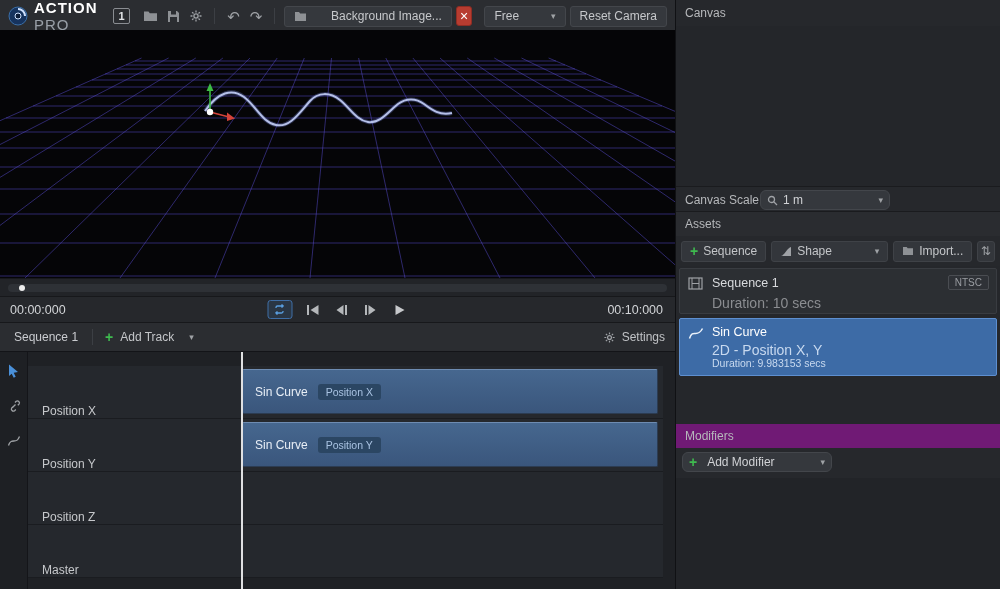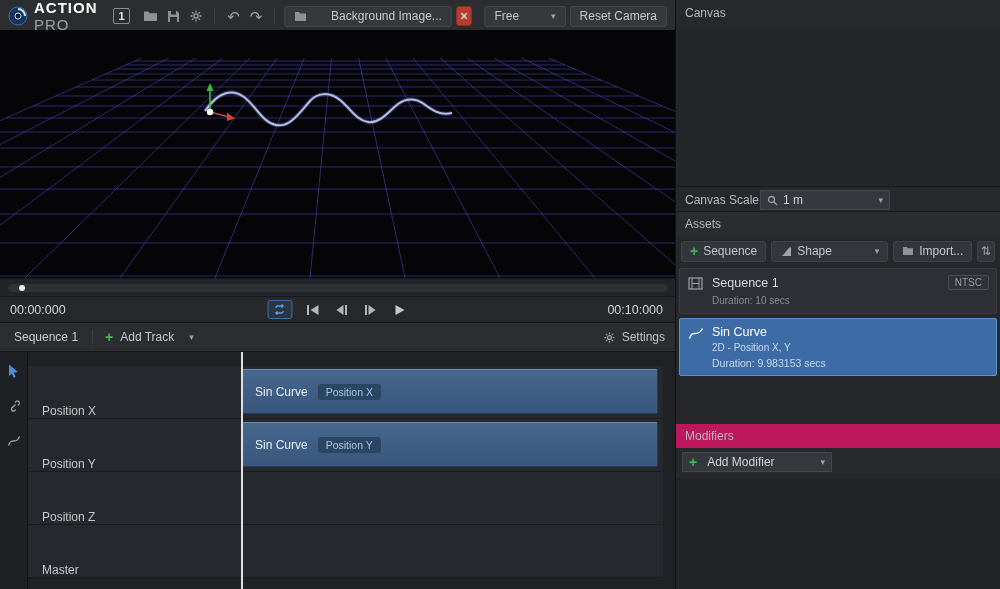--- a/index.html
+++ b/index.html
@@ -80,47 +80,47 @@
   .playhead { position:absolute; left:241px; top:0; width:2px; height:100%; background:#dfe0e2; z-index:5; cursor:ew-resize; }
 
   
   .right { position:absolute; left:675px; top:0; width:325px; height:589px;
     background:#25272b; border-left:1px solid #101114; }
   .p-header { height:26px; line-height:26px; padding-left:9px; color:#b6b8bb; background:#26282c; }
   .canvas-body { position:absolute; top:26px; left:0; right:0; height:160px; background:#24262a; }
   .scale-row { position:absolute; top:186px; left:0; right:0; height:26px; background:#26282c;
     border-top:1px solid #1a1b1e; border-bottom:1px solid #1a1b1e; }
   .scale-label { position:absolute; left:9px; top:6px; color:#b6b8bb; }
-  .dd { height:20px; background:#35383d; border:1px solid #43464b; border-radius:0;
+  .dd { height:20px; background:#35383d; border:1px solid #43464b; border-radius:6px;
     display:flex; align-items:center; padding:0 6px; gap:5px; cursor:pointer; color:#d0d2d5; }
   .scale-dd { position:absolute; left:84px; top:3px; width:130px; }
   .dd .spacer { flex:1; }
   .assets-header { position:absolute; top:212px; left:0; right:0; height:24px; line-height:24px;
     background:#2a2c30; padding-left:9px; color:#b6b8bb; }
   .assets-toolbar { position:absolute; top:236px; left:0; right:0; height:30px; background:#26282c;
     display:flex; align-items:center; padding:0 5px; gap:5px; }
   .sbtn { height:21px; display:inline-flex; align-items:center; gap:5px; background:#33363b;
     border:1px solid #3f4247; border-radius:3px; padding:0 8px; color:#c4c6c9; cursor:pointer; white-space:nowrap; }
   .shape-dd { width:131px; } .shape-dd .spacer { flex:1; }
   .sort-btn { width:20px; padding:0; justify-content:center; color:#9fa2a6; font-size:12px; }
 
   .asset { position:absolute; left:3px; right:3px; border-radius:2px; cursor:pointer; }
   .asset1 { top:268px; height:46px; background:#2c2f33; border:1px solid #393c41; }
   .asset2 { top:318px; height:58px; background:#3d6ba6; border:1px solid #5e8fd0; }
   .a-icon { position:absolute; left:8px; top:8px; }
   .a-title { position:absolute; left:32px; top:7px; color:#d8dadd; font-size:12.5px; }
   .asset2 .a-title { color:#ffffff; top:6px; }
   .a-badge { position:absolute; right:7px; top:6px; border:1px solid #4a4d52; background:#2f3237;
     color:#9a9da2; border-radius:2px; padding:1px 6px; font-size:10px; }
-  .a-line2 { position:absolute; left:32px; top:26px; color:#8b8d91; font-size:10px; }
+  .a-line2 { position:absolute; left:32px; top:26px; color:#8b8d91; font-size:14px; }
   .asset2 .a-line2 { top:23px; color:#c8d9ef; }
   .a-line3 { position:absolute; left:32px; top:38px; color:#c8d9ef; font-size:10.5px; }
 
   .mod-header { position:absolute; top:424px; left:0; right:0; height:24px; line-height:24px;
-    background:#be185d; padding-left:9px; color:#b6b8bb; }
+    background:#701a75; padding-left:9px; color:#b6b8bb; }
   .mod-row { position:absolute; top:448px; left:0; right:0; height:30px; background:#26282c; }
   .addmod { position:absolute; left:6px; top:4px; width:150px; justify-content:flex-start; }
   .addmod .spacer { flex:1; }
   .panel-bottom { position:absolute; top:478px; left:0; right:0; bottom:0; background:#222428; }
 </style>
 </head>
 <body>
 
 <div id="app">
 

